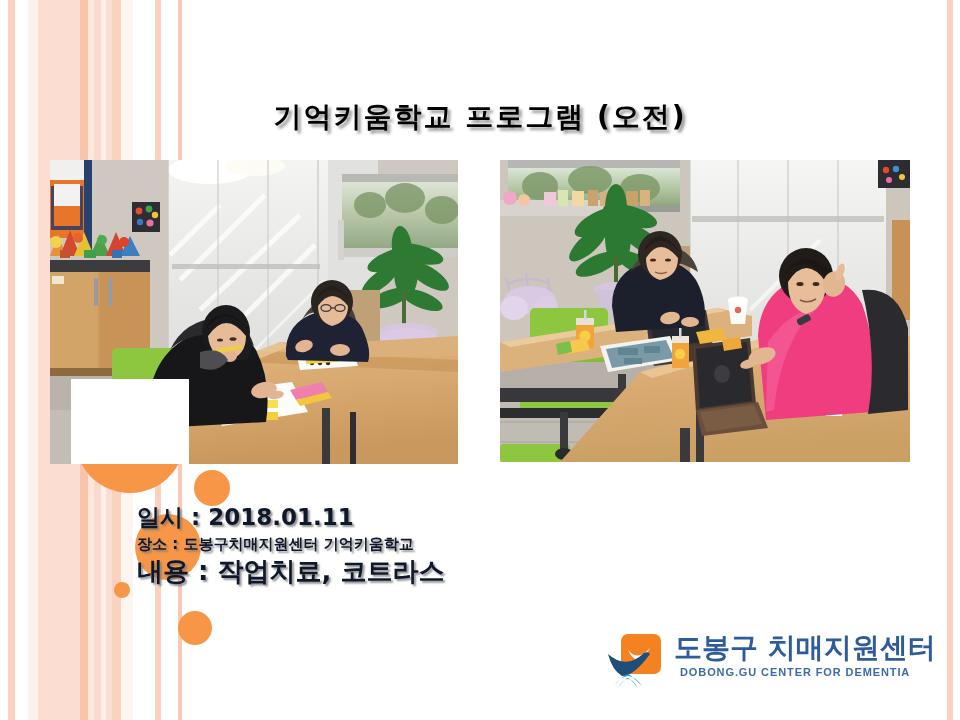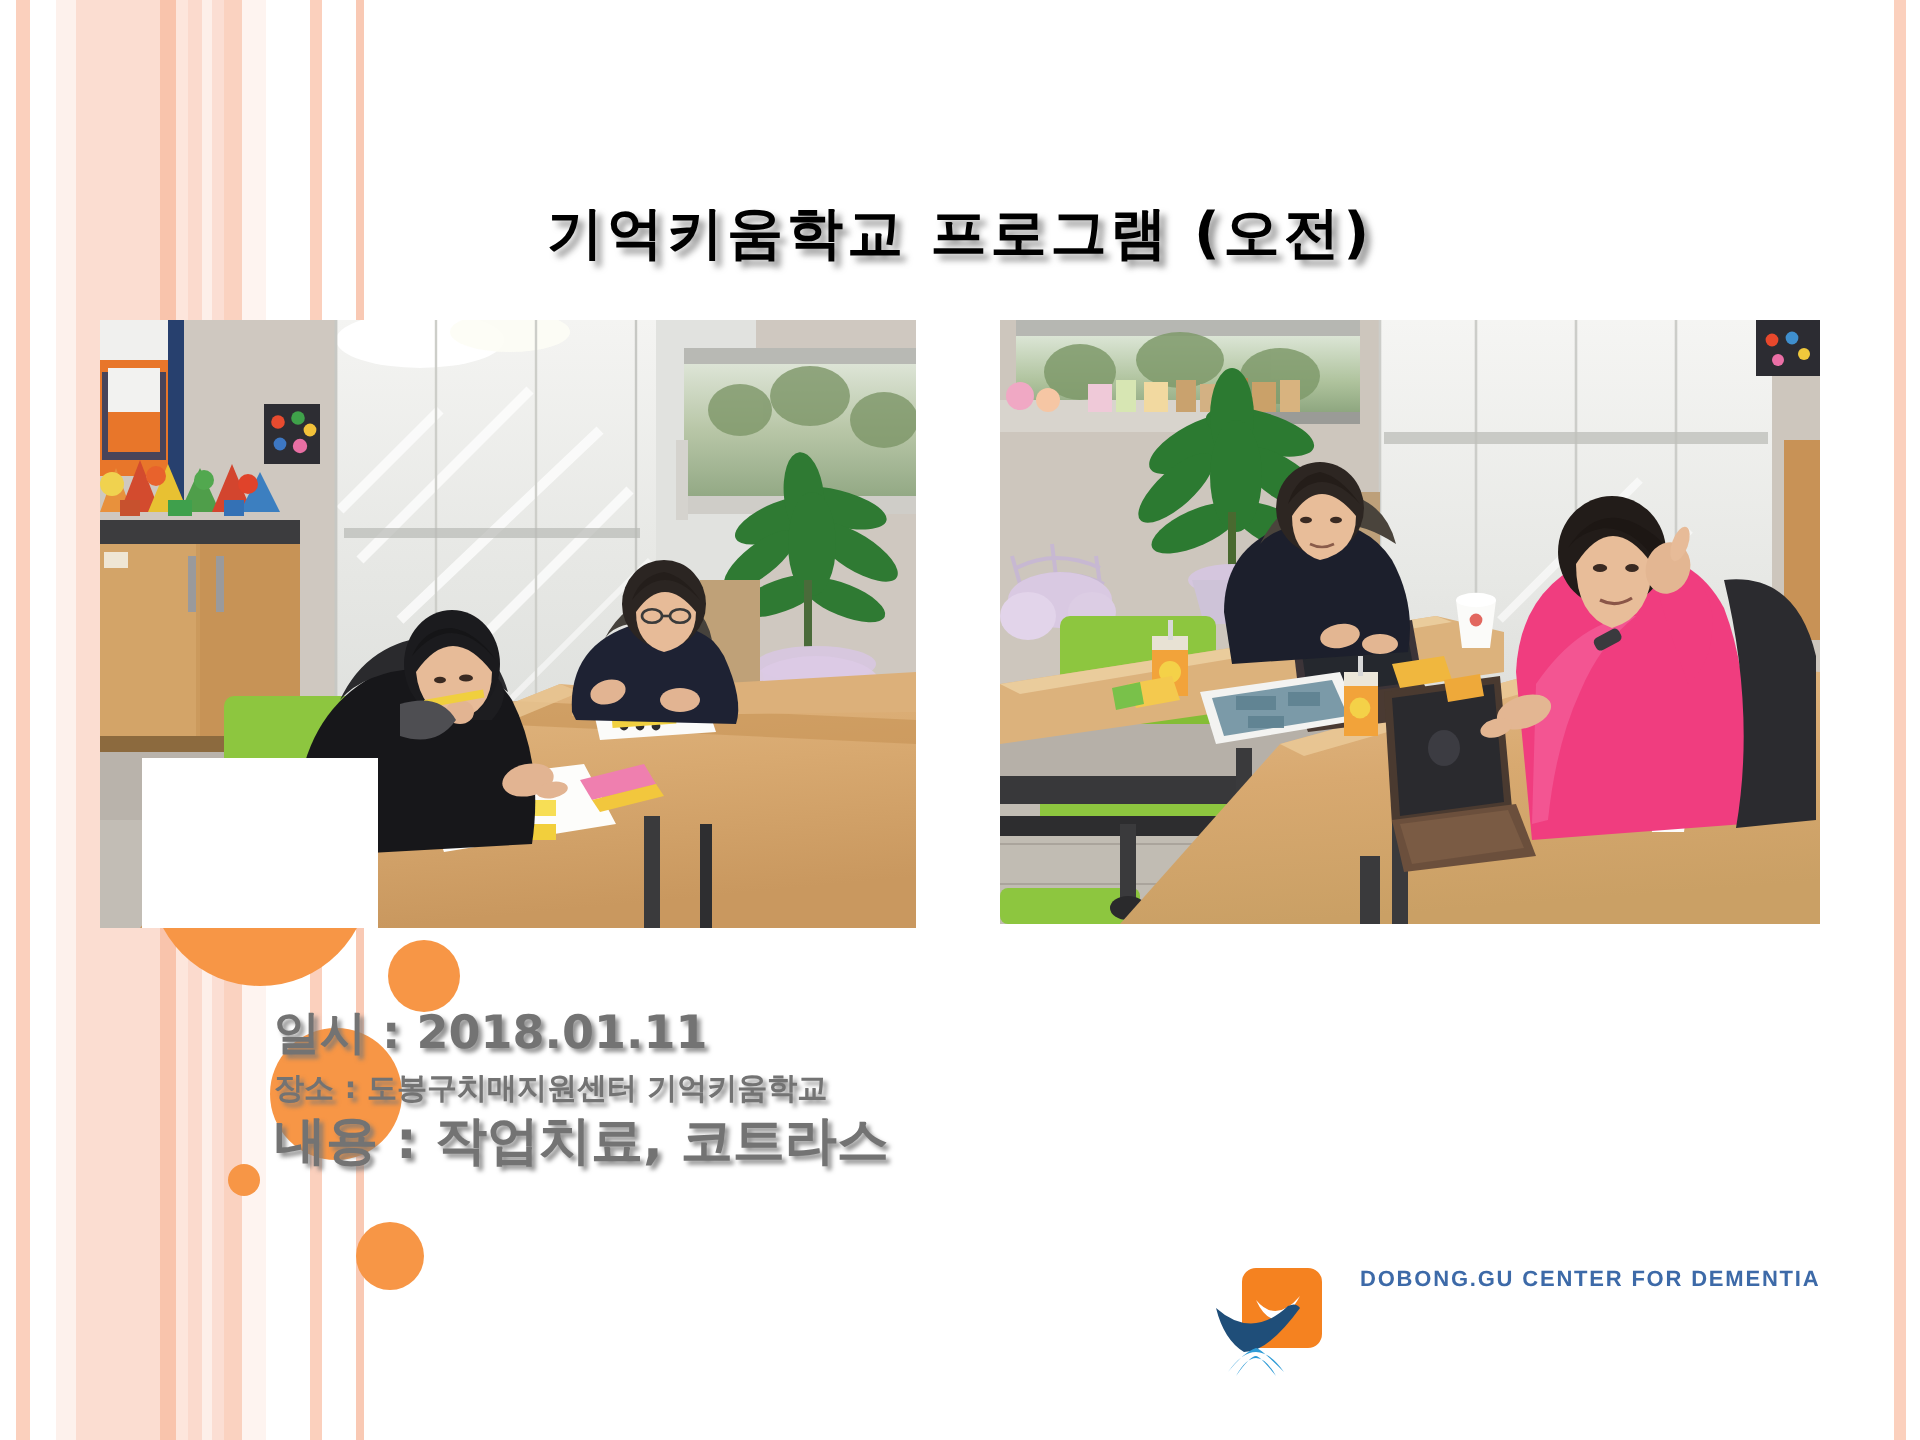--- a/index.html
+++ b/index.html
@@ -57,21 +57,21 @@
     position:absolute; left:40px; top:370px; width:180px; height:95px;
     background:#ffffff;
   }
 
   
   #info {
     position:absolute;
     left:137px; top:504px;
     font-family:"DejaVu Sans", sans-serif;
     font-weight:bold;
-    color:#737373;
+    color:#0f172a;
     text-shadow:2px 2px 2px rgba(120,120,120,0.8);
   }
   #info .line { line-height:27px; font-size:22px; white-space:nowrap; }
   #info .line.l1 { font-size:23px; }
   #info .line.l2 { font-size:15px; }
   #info .line.l3 { font-size:26px; }
 
   
   #logo {
     position:absolute;
@@ -578,17 +578,18 @@
     <div id="logo-mark">
       <svg width="58" height="58" viewBox="0 0 58 58">
         <rect x="13" y="2" width="40" height="40" rx="7" fill="#F58220"></rect>
         <path d="M20 18 Q30 30 42 16 Q36 27 30 28 Q24 27 20 18 Z" fill="#ffffff"></path>
         <path d="M0 22 Q18 38 36 21 Q40 19 42 22 Q26 44 14 44 Q4 38 0 22 Z" fill="#1F4E79"></path>
         <path d="M10 56 Q20 38 30 56 Q22 46 20 46 Q17 46 10 56 Z" fill="#2E9BD6"></path>
         <path d="M6 54 Q20 34 34 54 Q22 42 20 42 Q14 44 6 54 Z" fill="#2E9BD6"></path>
       </svg>
     </div>
     <div id="logo-text">
+      <div id="logo-kr">도봉구 치매지원센터</div>
       <div id="logo-en">DOBONG.GU CENTER FOR DEMENTIA</div>
     </div>
   </div>
 
 </div>
 
 </body></html>

